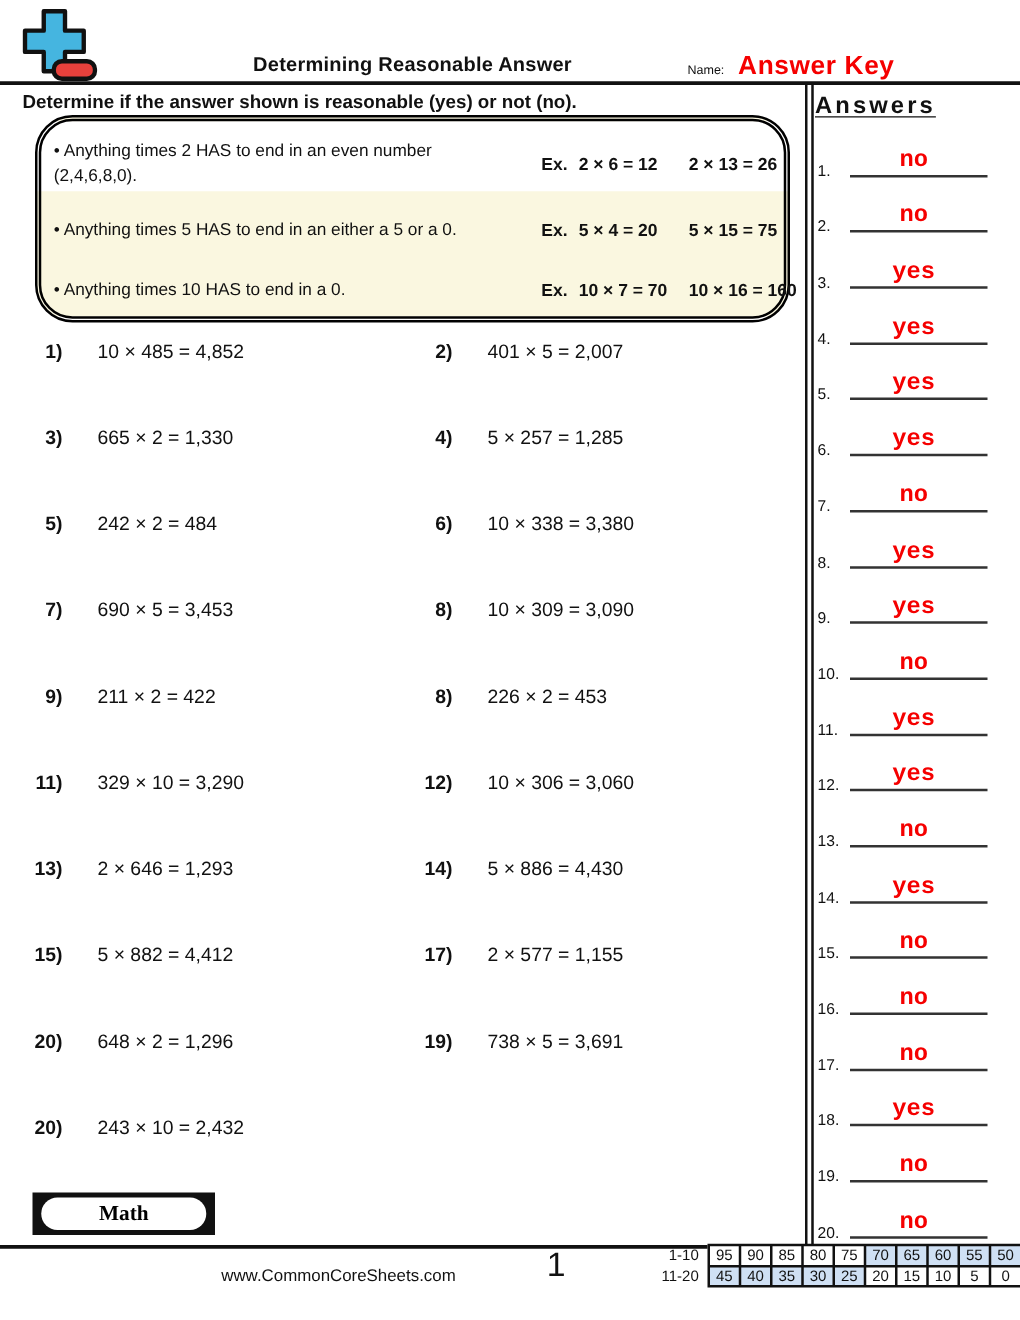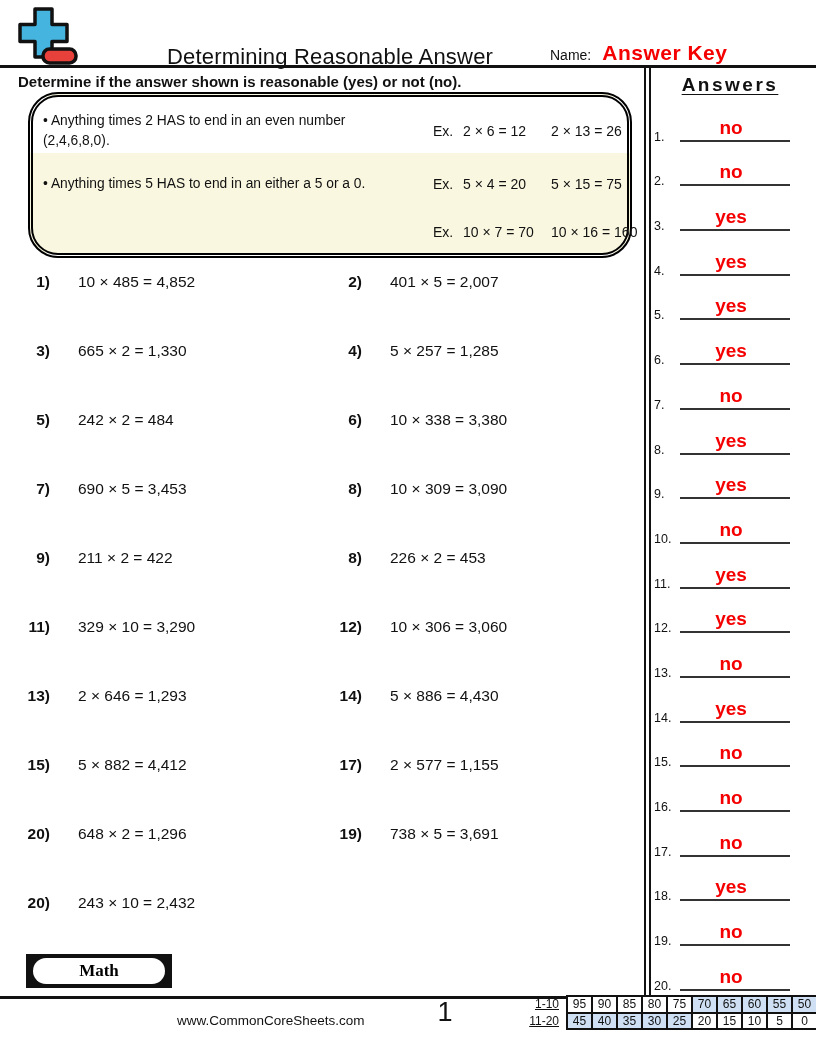--- a/index.html
+++ b/index.html
@@ -6,44 +6,44 @@
   html,body { background:#fff; }
   .page {
     position:relative; width:816px; height:1056px; margin:0 auto;
     background:#fff; overflow:hidden;
     font-family:"Liberation Sans", sans-serif; color:#111;
   }
   
   .logo { position:absolute; left:16px; top:6px; width:62px; height:60px; }
   .title {
     position:absolute; left:0; top:44px; width:660px; text-align:center;
-    font-size:22px; font-weight:400; letter-spacing:.2px;
+    font-size:16px; font-weight:700; letter-spacing:.2px;
   }
   .name-row { position:absolute; left:550px; top:41px; display:flex; align-items:baseline; gap:11px; }
-  .name-label { font-size:14px; }
+  .name-label { font-size:10px; }
   .name-value { font-size:21px; font-weight:bold; color:var(--accent-red); letter-spacing:.5px; }
   .header-rule { position:absolute; left:0; top:65px; width:816px; height:3px; background:#111; }
   .instruction { position:absolute; left:18px; top:73px; font-size:15px; font-weight:bold; }
   .answers-title {
-    position:absolute; left:652px; top:74px; width:156px; text-align:center;
+    position:absolute; left:652px; top:74px; width:156px; text-align:left;
     font-size:19px; font-weight:bold; letter-spacing:2.5px;
     text-decoration:underline; text-underline-offset:3px;
   }
   
   .rules-box {
     position:absolute; left:28px; top:92px; width:604px; height:166px;
     border:5px double #000; border-radius:30px;
     background:linear-gradient(180deg, #ffffff 0 36%, var(--box-yellow) 36% 100%);
   }
   .rule-row { position:absolute; left:10px; right:8px; display:flex; align-items:center; }
   .rule-row.r1 { top:10px; height:48px; }
   .rule-row.r2 { top:70px; height:34px; }
   .rule-row.r3 { top:118px; height:34px; }
   .rule-text { width:352px; font-size:13.8px; line-height:20px; }
-  .rule-ex { position:absolute; left:390px; display:flex; align-items:center; font-size:14px; }
+  .rule-ex { position:absolute; left:390px; display:flex; align-items:center; font-size:14px;font-weight:bold; }
   .ex-label { width:30px; }
   .ex-eq1 { width:88px; }
   .ex-eq2 { white-space:nowrap; }
   
   .problems {
     position:absolute; left:18px; top:270px; width:624px;
     display:grid; grid-template-columns:312px 312px; grid-auto-rows:69px;
   }
   .problem { display:flex; align-items:flex-start; padding-top:3px; }
   .pnum { width:32px; text-align:right; font-size:15.5px; font-weight:bold; flex:none; }
@@ -52,33 +52,33 @@
   .divider {
     position:absolute; left:644px; top:68px; height:929px; width:7px;
     border-left:2px solid #111; border-right:2px solid #111;
   }
   .answers-col { position:absolute; left:652px; top:104px; width:156px; }
   .answer-item { position:relative; height:44.7px; }
   .anum { position:absolute; left:2px; bottom:5px; font-size:12.5px; }
   .aline { position:absolute; left:28px; right:18px; bottom:7px; border-bottom:2px solid #333; }
   .aval {
     position:absolute; left:20px; right:18px; bottom:10px; text-align:center;
-    font-size:19px; font-weight:bold; color:var(--accent-red);
+    font-size:19px; font-weight:bold; color:var(--accent-red);font-family:Liberation Mono, monospace;
   }
   
   .footer-rule { position:absolute; left:0; top:996px; width:566px; height:3px; background:#111; }
   .math-bar { position:absolute; left:26px; top:954px; width:146px; height:34px; background:#111;font-family:Liberation Serif, serif; }
   .math-pill {
     position:absolute; left:7px; right:7px; top:4px; bottom:4px; background:#fff;
     border-radius:13px; display:flex; align-items:center; justify-content:center;
     font-size:17px; font-weight:bold; color:#000;
   }
   .site { position:absolute; left:177px; top:1013px; font-size:13.5px; }
   .page-num { position:absolute; left:400px; top:997px; width:90px; text-align:center; font-size:27px; }
-  .score-labels { position:absolute; left:495px; top:996px; width:64px; font-size:12px; text-align:right;text-decoration:underline; }
+  .score-labels { position:absolute; left:495px; top:996px; width:64px; font-size:12px; text-align:right; }
   .score-labels div { height:16.5px; line-height:16.5px; }
   .score-table {
     position:absolute; left:566px; top:995px; display:grid;
     grid-template-columns:repeat(10, 23px); grid-auto-rows:14.5px;
     gap:2px; padding:2px; background:#111;
   }
   .cell {
     background:#fff; font-size:12px; display:flex; align-items:center; justify-content:center;
   }
   .cell.shaded { background:var(--shaded-cell); }
@@ -114,20 +114,21 @@
     </div>
     <div class="rule-row r2">
       <div class="rule-text">• Anything times 5 HAS to end in an either a 5 or a 0.</div>
       <div class="rule-ex">
         <span class="ex-label">Ex.</span>
         <span class="ex-eq1">5 × 4 = 20</span>
         <span class="ex-eq2">5 × 15 = 75</span>
       </div>
     </div>
     <div class="rule-row r3">
+      <div class="rule-text">• Anything times 10 HAS to end in a 0.</div>
       <div class="rule-ex">
         <span class="ex-label">Ex.</span>
         <span class="ex-eq1">10 × 7 = 70</span>
         <span class="ex-eq2">10 × 16 = 160</span>
       </div>
     </div>
   </div>
 
   <div class="problems">
     <div class="problem">

